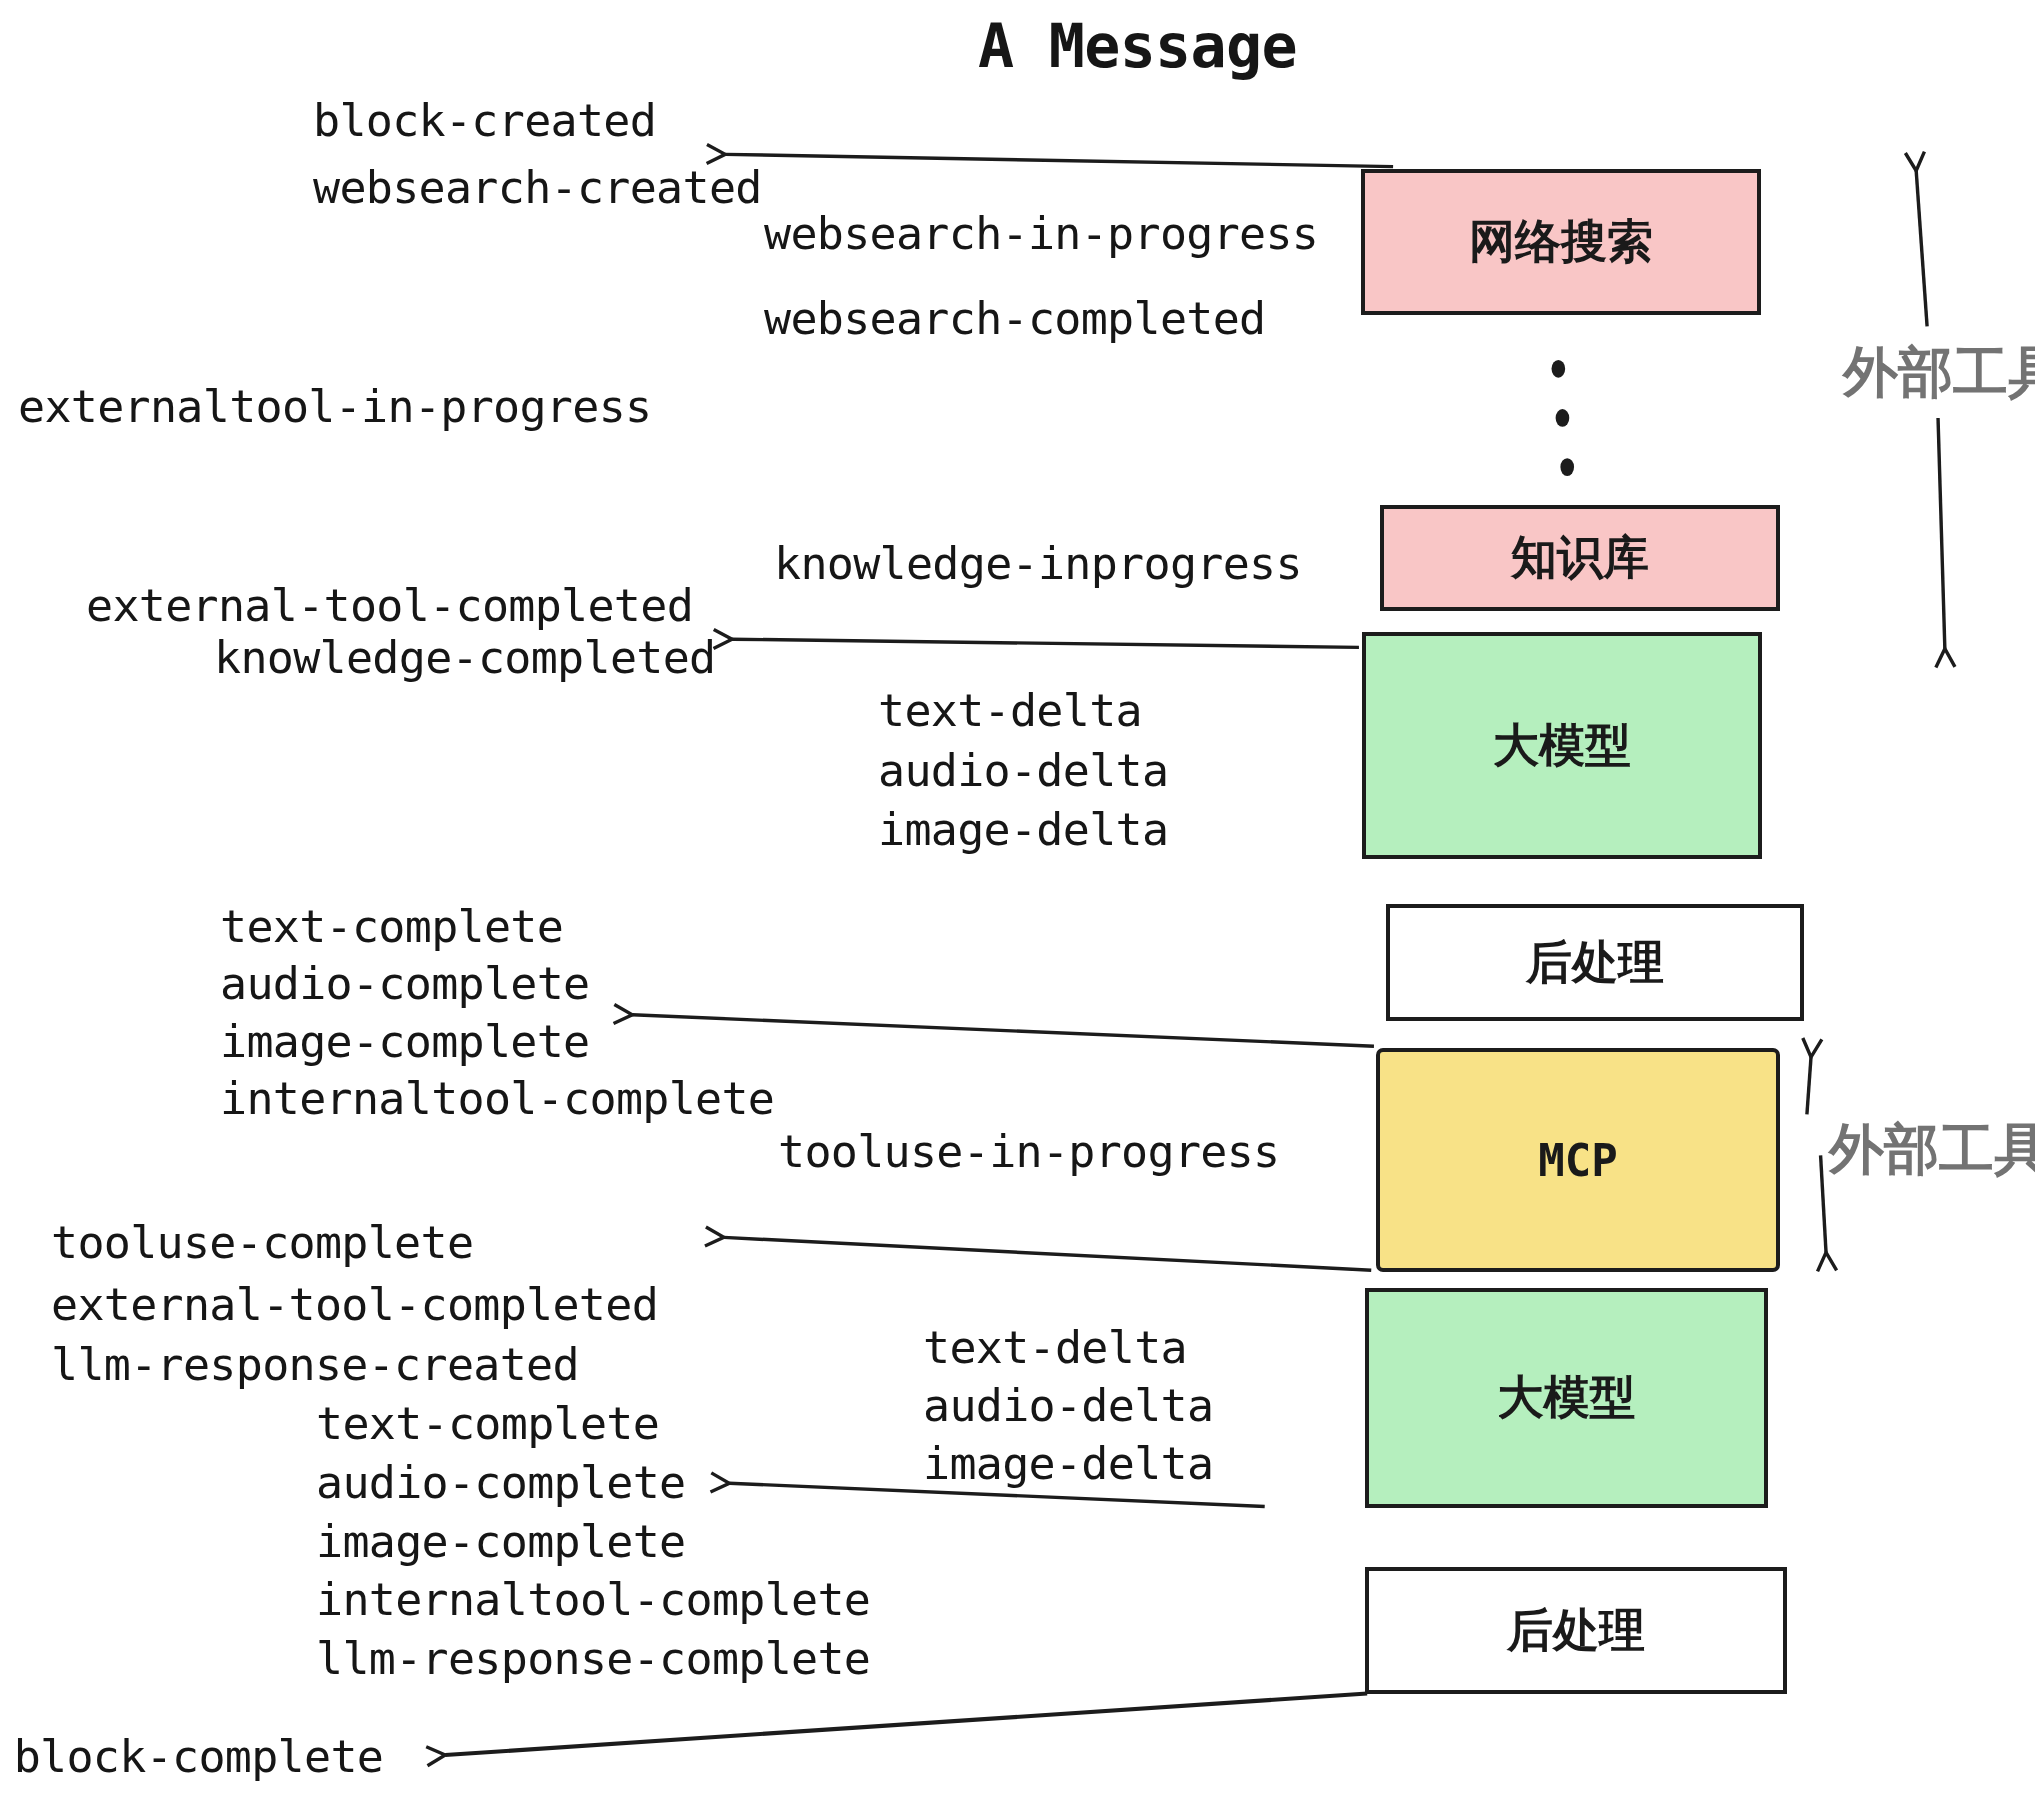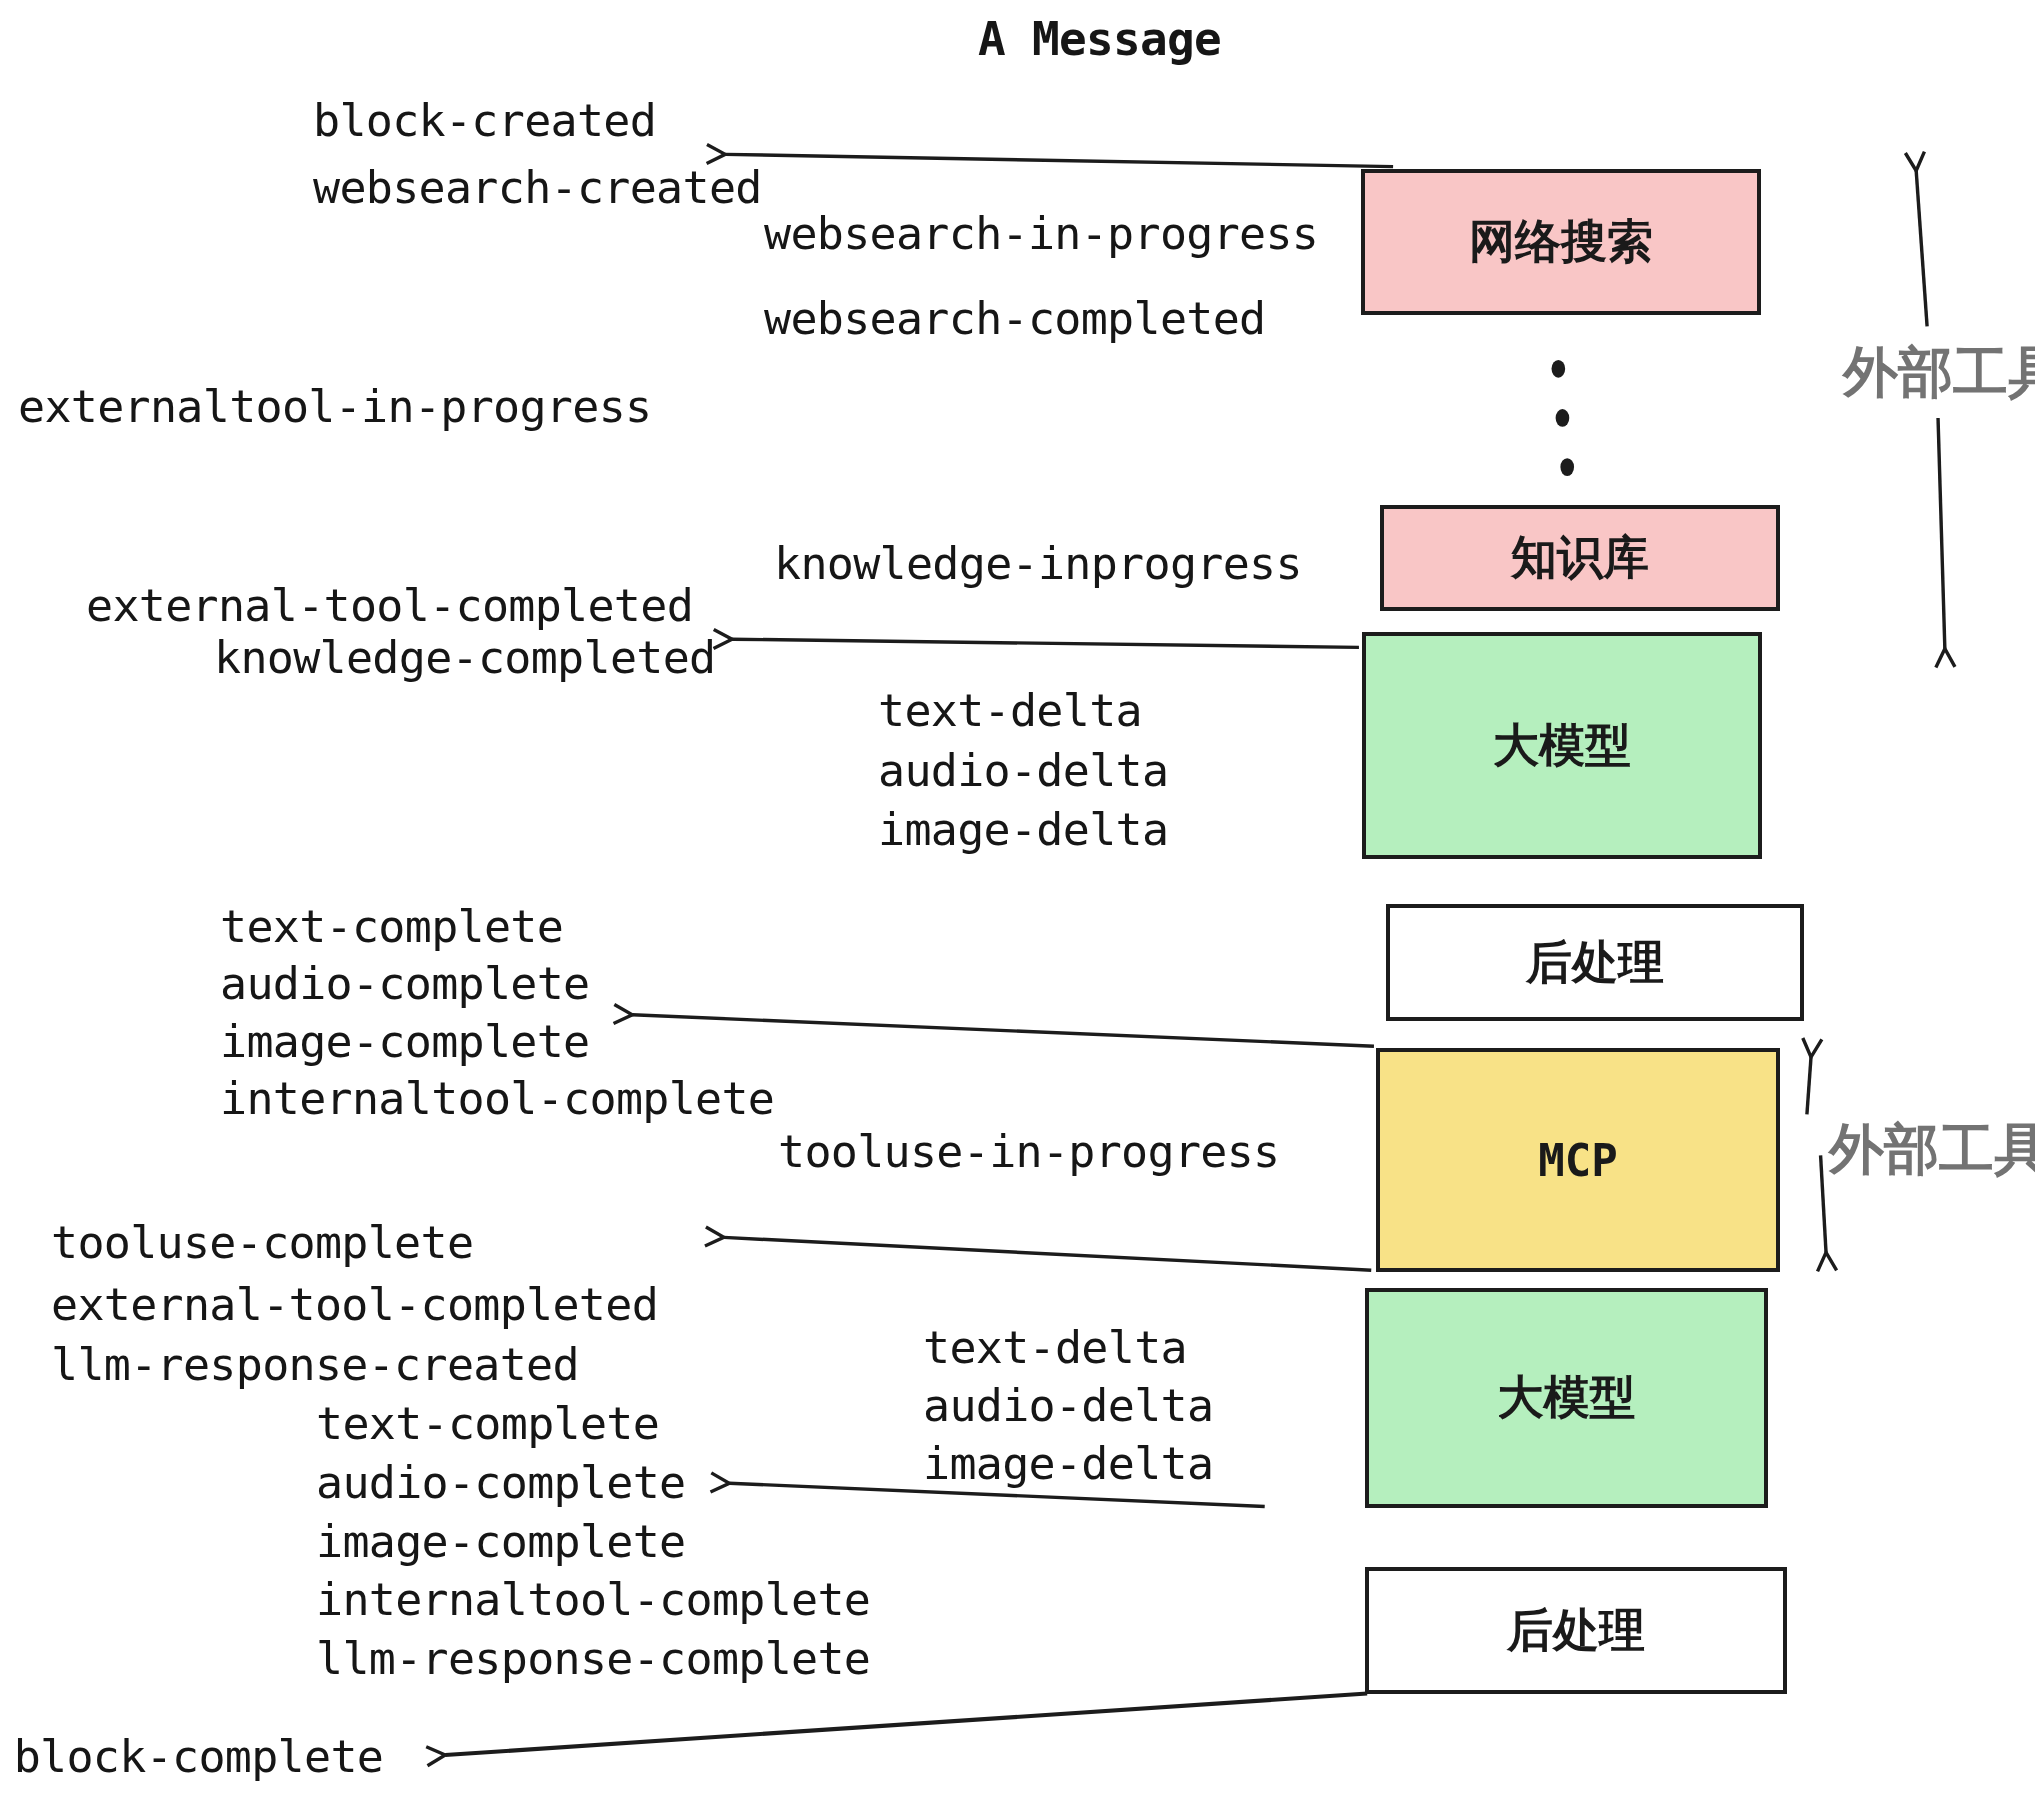--- a/index.html
+++ b/index.html
@@ -25,21 +25,21 @@
     position: absolute;
     z-index: 2;
     font-family: "DejaVu Sans Mono", monospace;
     font-size: 45px;
     line-height: 1.05;
     color: #161616;
     white-space: nowrap;
     letter-spacing: -0.7px;
   }
   .title {
-    font-size: 46px;
+    font-size: 60px;
     font-weight: bold;
   }
   .node {
     position: absolute;
     z-index: 2;
     border: 4.1px solid #1c1c1c;
     box-sizing: border-box;
     display: flex;
     align-items: center;
     justify-content: center;
@@ -145,21 +145,21 @@
   </div>
 
   <div class="node" style="left: 1362px; top: 632px; width: 400px; height: 227px; background: rgb(181, 239, 190);">
     <span class="node-label">大模型</span>
   </div>
 
   <div class="node" style="left: 1386px; top: 904px; width: 418px; height: 117px; background: rgb(255, 255, 255);">
     <span class="node-label">后处理</span>
   </div>
 
-  <div class="node" style="left: 1376px; top: 1048px; width: 404px; height: 224px; background: rgb(248, 226, 135);">
+  <div class="node" style="left: 1376px; top: 1048px; width: 404px; height: 224px; background: rgb(248, 226, 135); border-radius: 7px;">
     <span class="mono-label">MCP</span>
   </div>
 
   <div class="node" style="left: 1365px; top: 1288px; width: 403px; height: 220px; background: rgb(181, 239, 190);">
     <span class="node-label">大模型</span>
   </div>
 
   <div class="node" style="left: 1365px; top: 1567px; width: 422px; height: 127px; background: rgb(255, 255, 255);">
     <span class="node-label">后处理</span>
   </div>

